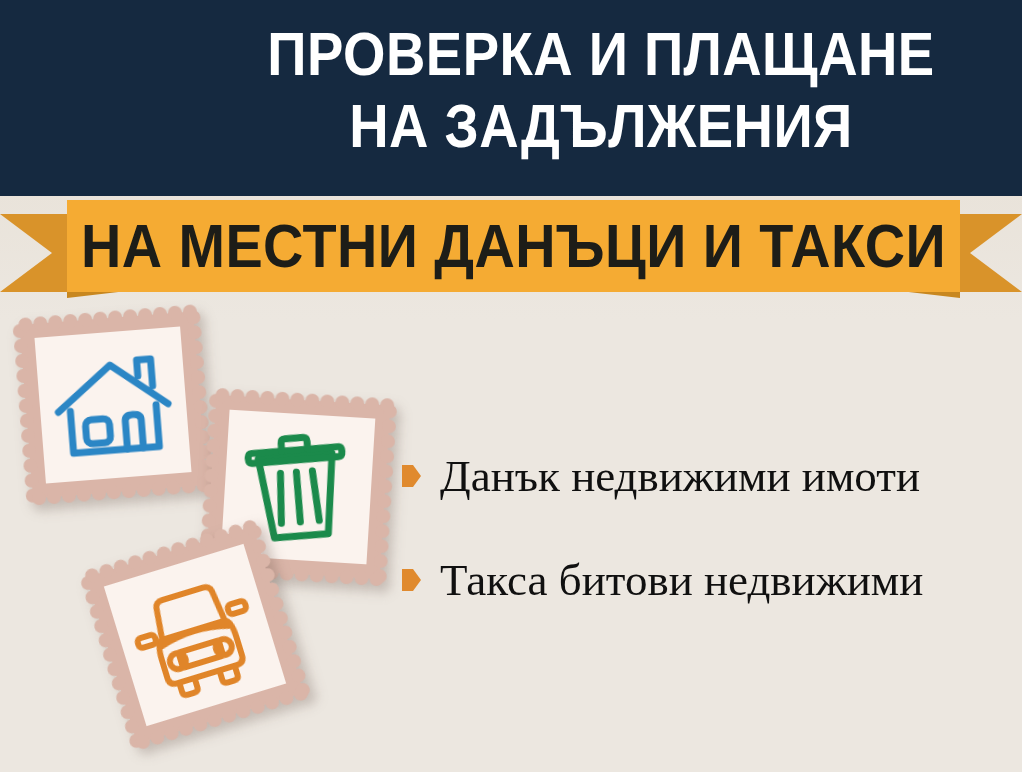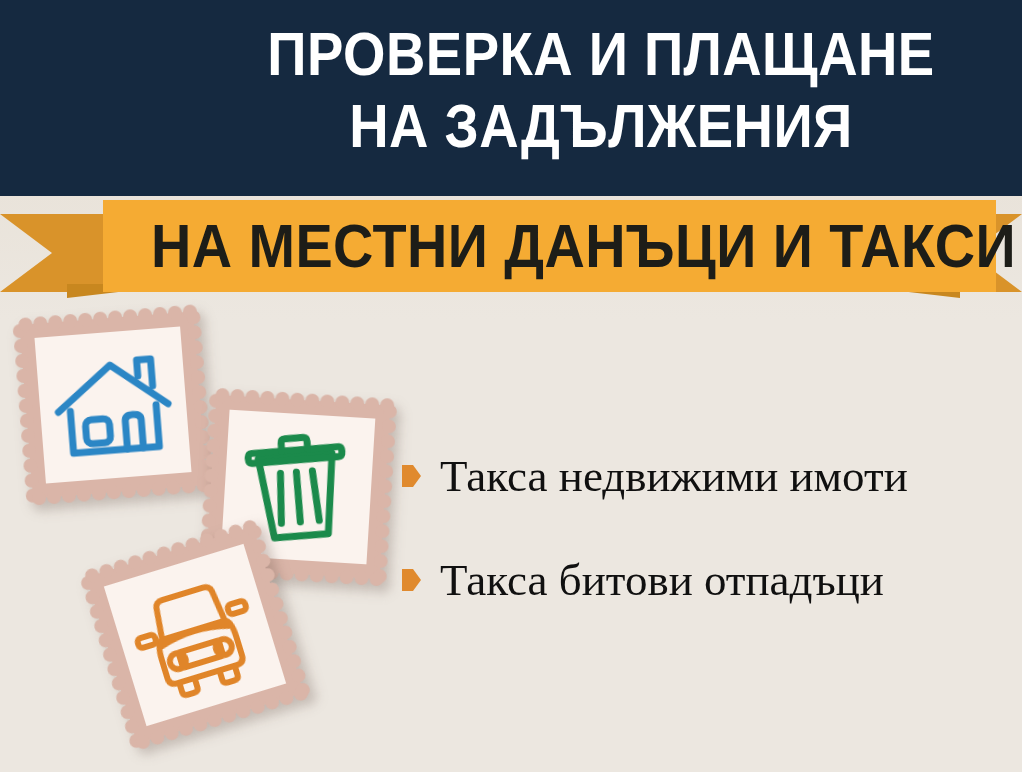--- a/index.html
+++ b/index.html
@@ -117,22 +117,21 @@
   }
   .ribbon-main {
     position: absolute;
     left: 67px;
     top: 4px;
     width: 893px;
     height: 92px;
     background: #f5ab33;
     display: flex;
     align-items: center;
-    justify-content: flex-start;
-    margin-left: 36px;
+    justify-content: center;
   }
   .ribbon-text {
     color: #1d1d18;
     font-family: "Liberation Sans Narrow", "Liberation Sans", sans-serif;
     font-weight: 700;
     font-size: 62px;
     line-height: 64px;
     letter-spacing: 0.5px;
     transform: scaleX(0.9);
     white-space: nowrap;
@@ -490,23 +489,23 @@
           <path d="M108 136 L108 146 Q108 150 113 150 L119 150 Q124 150 124 146 L124 136"></path>
         </g>
       </svg>
     </div>
   </div>
 
   <div class="bullet-list">
 
     <div class="bullet-row">
       <span class="bullet-marker"></span>
-      <span class="bullet-text">Такса недвижими имоти</span>
+      <span class="bullet-text">Данък недвижими имоти</span>
     </div>
 
     <div class="bullet-row">
       <span class="bullet-marker"></span>
-      <span class="bullet-text">Такса битови отпадъци</span>
+      <span class="bullet-text">Такса битови недвижими</span>
     </div>
 
   </div>
 
 </div>
 
 </body></html>

